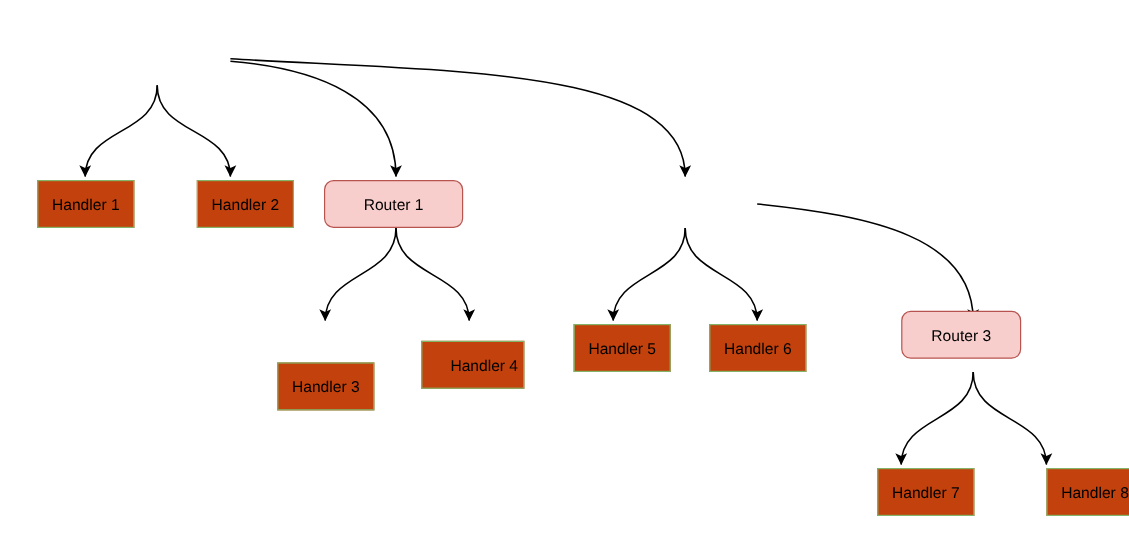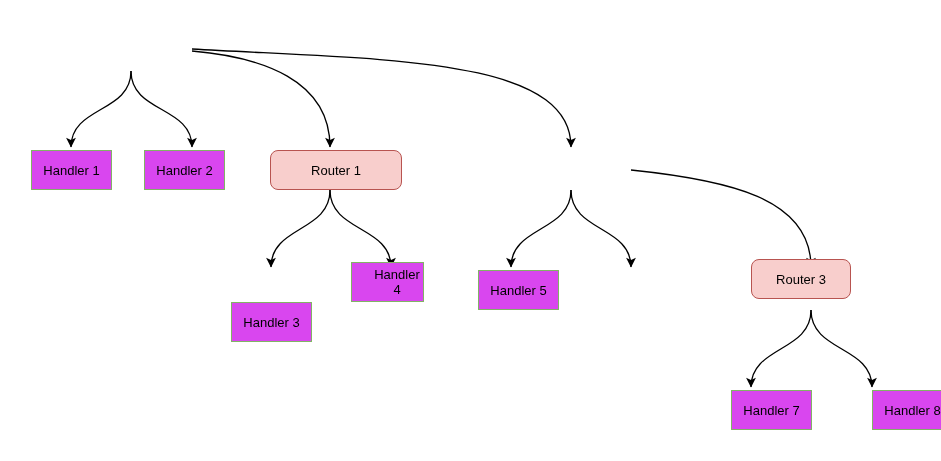--- a/index.html
+++ b/index.html
@@ -34,21 +34,21 @@
     color: #000000;
     white-space: pre-line;
     z-index: 2;
   }
   .node.router {
     background: #f8cecc;
     border: 1.3px solid #b85450;
     border-radius: 8px;
   }
   .node.handler {
-    background: #d946ef;
+    background: #c2410c;
     border: 1.3px solid #82b366;
     border-radius: 0;
   }
 </style>
 </head>
 <body>
 
 <div class="canvas">
 
   <svg class="edges" width="941" height="461" viewBox="0 0 941 461" xmlns="http://www.w3.org/2000/svg">
@@ -68,31 +68,32 @@
       <path d="M571,190 C571,232 631,226 631,267" marker-end="url(#arrow)"></path>
       <path d="M631,170 C728,180 811,198 811,267" marker-end="url(#arrow)"></path>
       <path d="M811,310 C811,352 751,346 751,387" marker-end="url(#arrow)"></path>
       <path d="M811,310 C811,352 872,346 872,387" marker-end="url(#arrow)"></path>
     </g>
   </svg>
 
 
   <div class="node handler" style="left:31px; top:150px; width:81px; height:40px;">Handler 1</div>
 
-  <div class="node handler" style="left:144px; top:150px; width:81px; height:40px;">Handler 2</div>
+  <div class="node handler" style="left:164px; top:150px; width:81px; height:40px;">Handler 2</div>
 
-  <div class="node router" style="left:270px; top:150px; width:132px; height:40px;">Router 1</div>
+  <div class="node router" style="left:270px; top:150px; width:116px; height:40px;">Router 1</div>
 
 
   <div class="node router" style="left:751px; top:259px; width:100px; height:40px;">Router 3</div>
 
   <div class="node handler" style="left:231px; top:270px; width:81px; height:40px;margin-top:32px;">Handler 3</div>
 
-  <div class="node handler" style="left:351px; top:262px; width:73px; height:40px;padding-left:19px;">Handler 4</div>
+  <div class="node handler" style="left:351px; top:284px; width:86px; height:40px;padding-left:19px;">Handler 4</div>
 
   <div class="node handler" style="left:478px; top:270px; width:81px; height:40px;">Handler 5</div>
 
+  <div class="node handler" style="left:591px; top:270px; width:81px; height:40px;">Handler 6</div>
 
   <div class="node handler" style="left:711px; top:390px; width:81px; height:40px;margin-left:20px;">Handler 7</div>
 
   <div class="node handler" style="left:832px; top:390px; width:81px; height:40px;margin-left:40px;">Handler 8</div>
 
 </div>
 
 </body></html>

